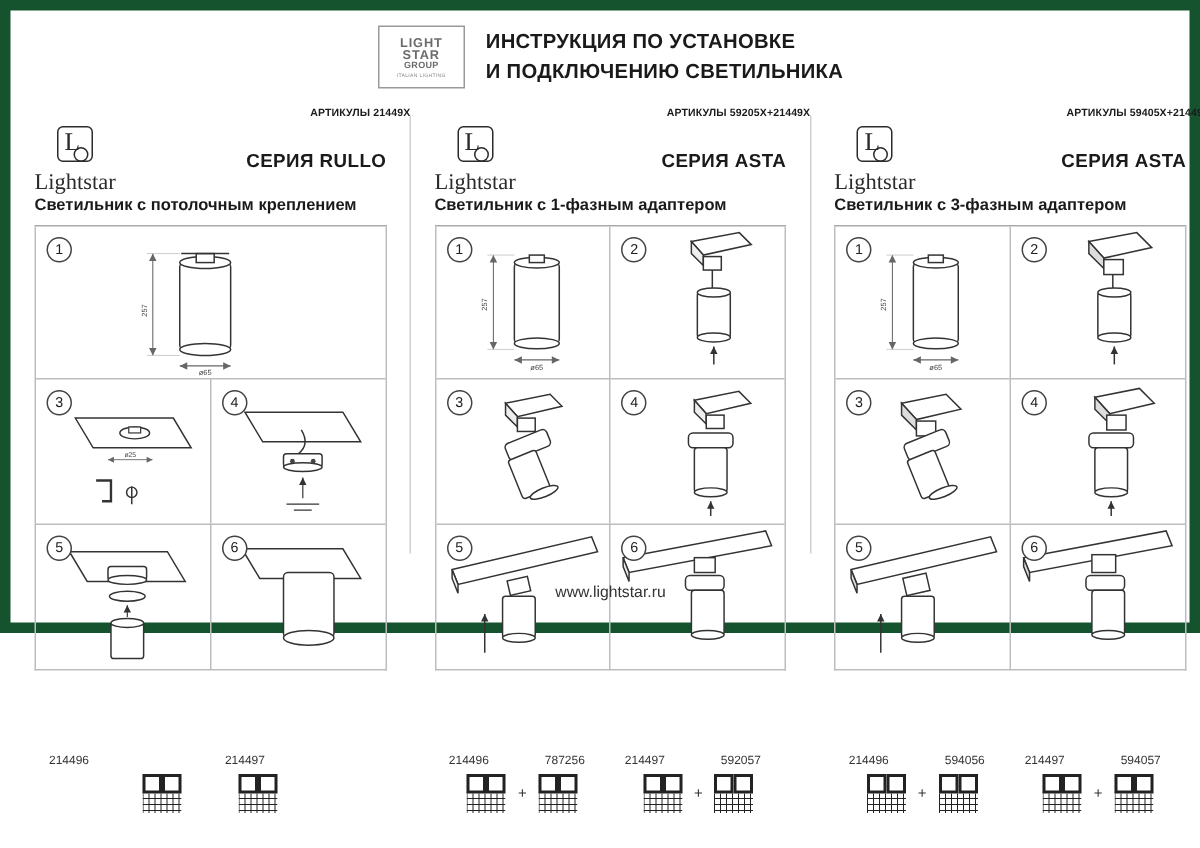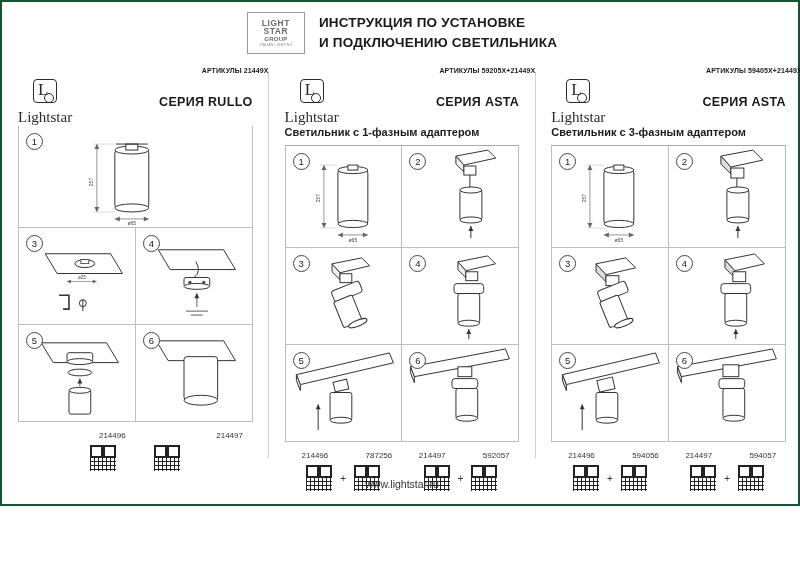--- a/index.html
+++ b/index.html
@@ -6,22 +6,22 @@
   html, body { margin: 0; padding: 0; }
   body {
     width: 800px; height: 565px;
     background: #ffffff;
     font-family: "Liberation Sans", sans-serif;
     color: #1a1a1a;
     overflow: hidden;
   }
   .page {
     position: relative;
-    width: 800px; height: 506px;
-    border: 2px solid #14532d;
+    width: 800px; height: 422px;
+    border: 7px solid #14532d;
     background: #fff;
   }
 
   
   .header {
     position: absolute;
     left: 0; top: 0; width: 800px; height: 62px;
     display: flex; align-items: center; justify-content: center;
   }
   .hdr-inner { display: flex; align-items: center; gap: 14px; }
@@ -97,21 +97,21 @@
   }
   .art { position: absolute; inset: 0; }
   .art svg { width: 100%; height: 100%; display: block; }
 
   
   .codes { margin-top: 9px; }
   .codes-nums {
     display: flex; justify-content: center; gap: 0;
     font-size: 8px; color: #333;
   }
-  .codes-nums .grp { display: flex; justify-content: flex-end; gap: 18px; width: 50%; }
+  .codes-nums .grp { display: flex; justify-content: flex-start; gap: 18px; width: 50%; margin-top: 46px; }
   .codes-nums .grp span { width: 46px; text-align: center; }
   .codes-qr {
     display: flex; justify-content: center; margin-top: 4px;
   }
   .qr-grp {
     width: 50%; display: flex; align-items: center; justify-content: center; gap: 7px;
   }
   .qr {
     width: 28px; height: 28px;
     background-image:
@@ -172,20 +172,21 @@
       <div class="brandrow">
         <div class="brand">
           <span class="glyph"></span>
           <span class="word">Lightstar</span>
         </div>
         <div class="series">
           <div class="name">СЕРИЯ RULLO</div>
           <div class="art">АРТИКУЛЫ 21449X</div>
         </div>
       </div>
+      <div class="subtitle">Светильник с потолочным креплением</div>
 
       <div class="grid">
 
         <div class="grid-row">
           <div class="cell wide tall">
             <div class="num">1</div>
             <div class="art">
               <svg viewBox="0 0 233 101" preserveAspectRatio="xMidYMid meet">
 
                 <rect x="96" y="24" width="34" height="58" rx="3" fill="#fff" stroke="#333" stroke-width="1"></rect>

